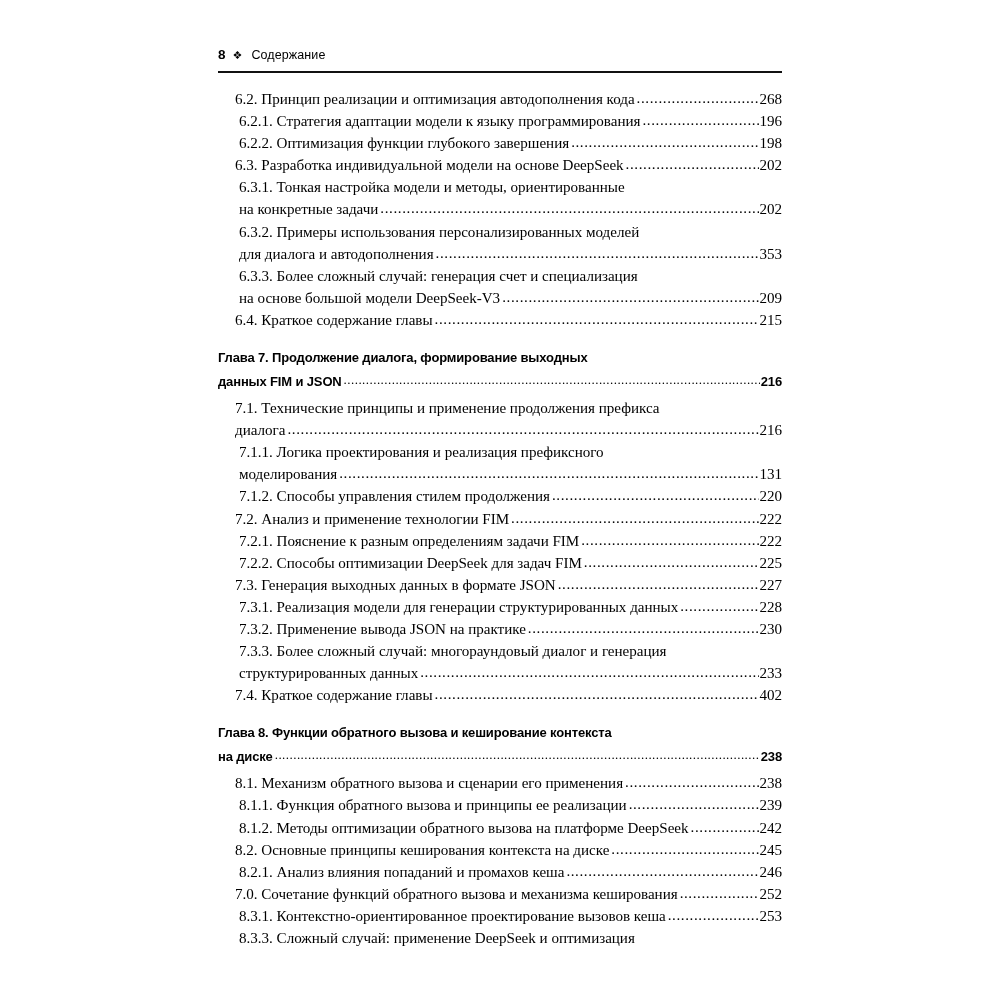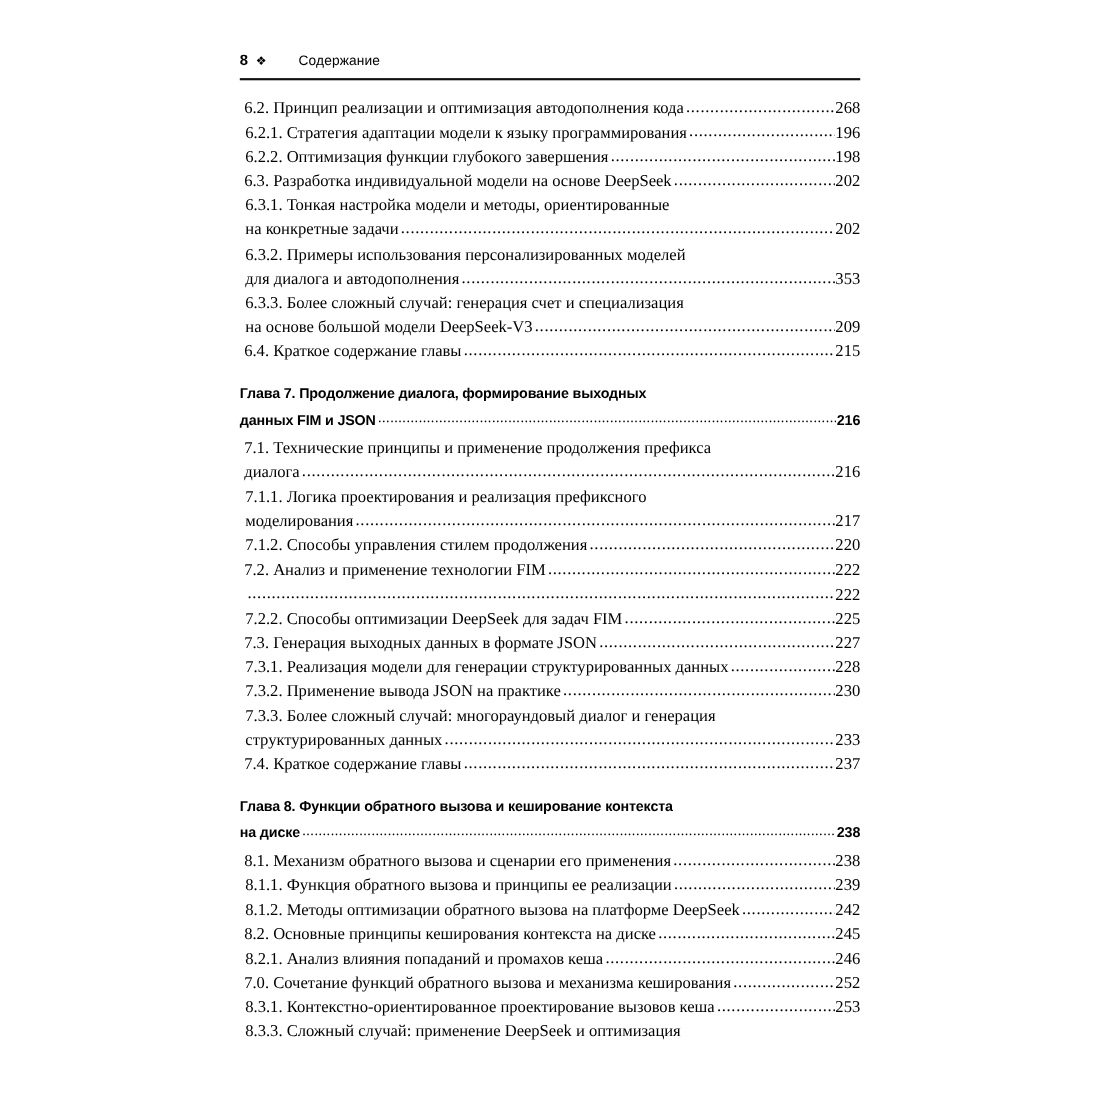--- a/index.html
+++ b/index.html
@@ -43,21 +43,20 @@
   }
   .running-head .ornament {
     font-size: 11px;
     margin-right: 9px;
     position: relative;
     top: -0.5px;
   }
   .running-head .head-title {
     font-size: 12.5px;
     letter-spacing: 0.1px;
-    margin-left: 20px;
   }
   .head-rule {
     position: absolute;
     top: 71px;
     left: 0;
     width: 564px;
     height: 1.6px;
     background: #111111;
   }
 
@@ -99,22 +98,22 @@
   }
   .row .leader::after {
     content: "............................................................................................................................................................................................";
   }
   .row .pg {
     flex: 0 0 auto;
     text-align: right;
     font-variant-numeric: lining-nums;
   }
 
-  .lvl2 { margin-left: 4px; }
-  .lvl3 { margin-left: 5px; }
+  .lvl2 { margin-left: 17px; }
+  .lvl3 { margin-left: 21px; }
 
   
   .chapter {
     font-family: "Liberation Sans", "DejaVu Sans", sans-serif;
     font-weight: bold;
     font-size: 13px;
     line-height: 23.5px;
     letter-spacing: -0.15px;
     white-space: nowrap;
   }
@@ -232,39 +231,40 @@
           <span class="pg">216</span>
         </div>
       </div>
       <div class="entry lvl3">
         <div class="row cont-first">
           <span class="txt">7.1.1. Логика проектирования и реализация префиксного</span>
         </div>
         <div class="row">
           <span class="txt">моделирования</span>
           <span class="leader"></span>
-          <span class="pg">217</span>
+          <span class="pg">131</span>
         </div>
       </div>
       <div class="entry lvl3">
         <div class="row">
           <span class="txt">7.1.2. Способы управления стилем продолжения</span>
           <span class="leader"></span>
           <span class="pg">220</span>
         </div>
       </div>
       <div class="entry lvl2">
         <div class="row">
           <span class="txt">7.2. Анализ и применение технологии FIM</span>
           <span class="leader"></span>
           <span class="pg">222</span>
         </div>
       </div>
       <div class="entry lvl3">
         <div class="row">
+          <span class="txt">7.2.1. Пояснение к разным определениям задачи FIM</span>
           <span class="leader"></span>
           <span class="pg">222</span>
         </div>
       </div>
       <div class="entry lvl3">
         <div class="row">
           <span class="txt">7.2.2. Способы оптимизации DeepSeek для задач FIM</span>
           <span class="leader"></span>
           <span class="pg">225</span>
         </div>
@@ -297,21 +297,21 @@
         <div class="row">
           <span class="txt">структурированных данных</span>
           <span class="leader"></span>
           <span class="pg">233</span>
         </div>
       </div>
       <div class="entry lvl2">
         <div class="row">
           <span class="txt">7.4. Краткое содержание главы</span>
           <span class="leader"></span>
-          <span class="pg">237</span>
+          <span class="pg">402</span>
         </div>
       </div>
       <div class="gap-before-chapter"></div>
       <div class="chapter">
         <div class="row cont-first">
           <span class="txt">Глава 8. Функции обратного вызова и кеширование контекста</span>
         </div>
         <div class="row">
           <span class="txt">на диске</span>
           <span class="leader"></span>

